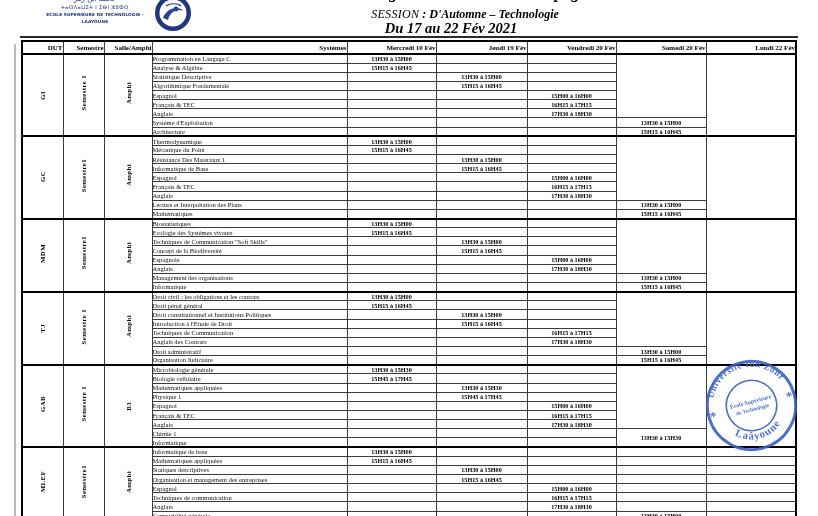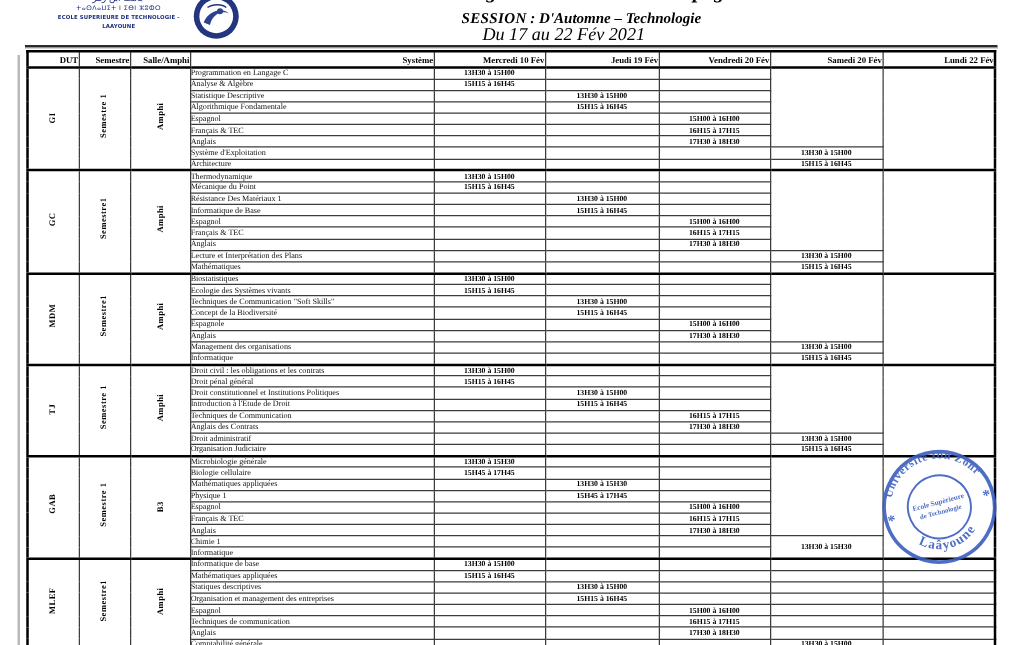--- a/index.html
+++ b/index.html
@@ -15,22 +15,22 @@
   .logo-lines{position:absolute;left:0;top:0;width:118px;color:#1d2f7b;text-align:center;}
   .logo-l1{font-family:"DejaVu Sans",sans-serif;font-size:7px;line-height:7px;}
   .logo-l2{font-family:"DejaVu Sans",sans-serif;font-size:5px;line-height:8px;letter-spacing:.4px;}
   .logo-l3{font-family:"DejaVu Sans",sans-serif;font-size:4.3px;line-height:7px;font-weight:bold;letter-spacing:.1px;}
   .emblem{position:absolute;left:118px;top:-2px;}
 
   .titles{position:absolute;left:280px;top:0;width:370px;text-align:center;}
   .clipped-title{position:absolute;left:-60px;top:-17px;width:480px;text-align:center;
       font-size:17px;font-weight:bold;font-style:italic;white-space:nowrap;}
   .session-line{position:absolute;left:0;top:7px;width:100%;font-size:12px;font-style:italic;font-weight:bold;white-space:nowrap;}
-  .session-label{font-weight:700;letter-spacing:.3px;margin-top:40px;}
-  .date-range{position:absolute;left:-14px;top:20px;width:100%;font-size:14.5px;font-style:italic;font-weight:normal;white-space:nowrap;}
+  .session-label{font-weight:400;letter-spacing:.3px;margin-top:40px;}
+  .date-range{position:absolute;left:-14px;top:20px;width:100%;font-size:14.5px;font-style:italic;font-weight:bold;white-space:nowrap;}
 
   .top-rule{position:absolute;left:20px;top:36px;width:778px;height:2px;background:#2a2a2a;border-bottom:1px solid #fff;}
 
   
   table.sched{position:absolute;left:21px;top:40px;border-collapse:collapse;table-layout:fixed;
       width:775px;border:2px solid #000;}
   table.sched th,table.sched td{border:1px solid #3c3c3c;padding:0;overflow:hidden;}
   table.sched th{height:11px;font-size:7px;font-weight:bold;text-align:right;}
   table.sched tr{height:9.15px;}
   td.mat{font-size:6.5px;text-align:left;padding-left:3px;white-space:nowrap;color:#101010;}
@@ -86,21 +86,21 @@
         <col style="width:91px">
       <col style="width:89px">
         <col style="width:90px">
         <col style="width:90px">
     </colgroup>
     <thead>
         <tr>
           <th>DUT</th>
           <th>Semestre</th>
           <th>Salle/Amphi</th>
-          <th>Système</th>
+          <th>Systèmes</th>
           <th>Mercredi 10 Fév</th>
           <th>Jeudi 19 Fév</th>
           <th>Vendredi 20 Fév</th>
           <th>Samedi 20 Fév</th>
           <th>Lundi 22 Fév</th>
         </tr>
       </thead>
     <tbody>
         <tr class="group-start">
           <td class="rot" rowspan="9"><span>GI</span></td>

